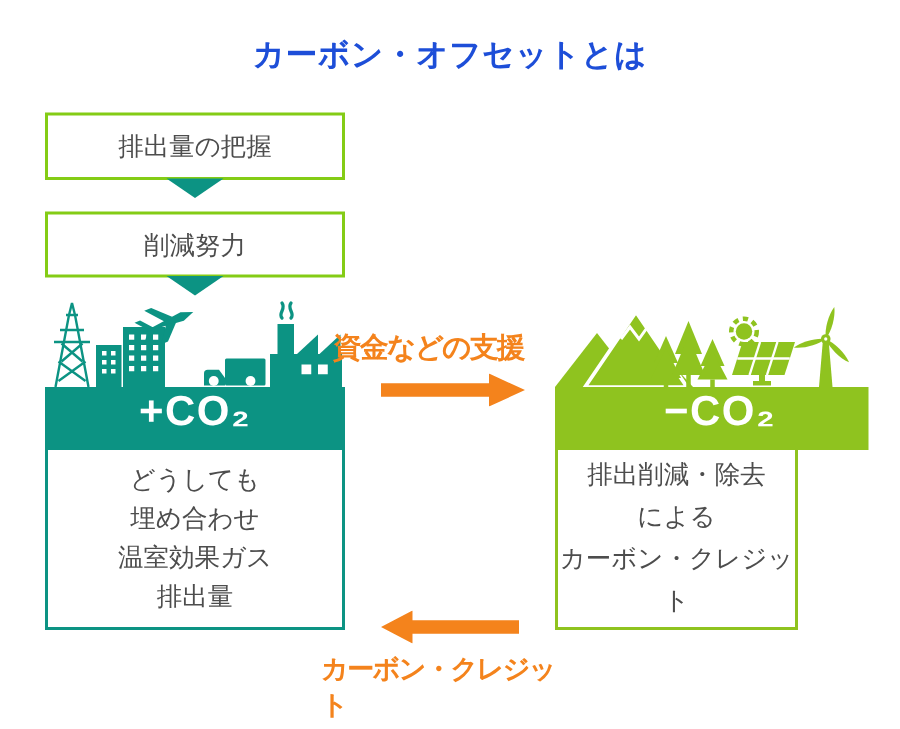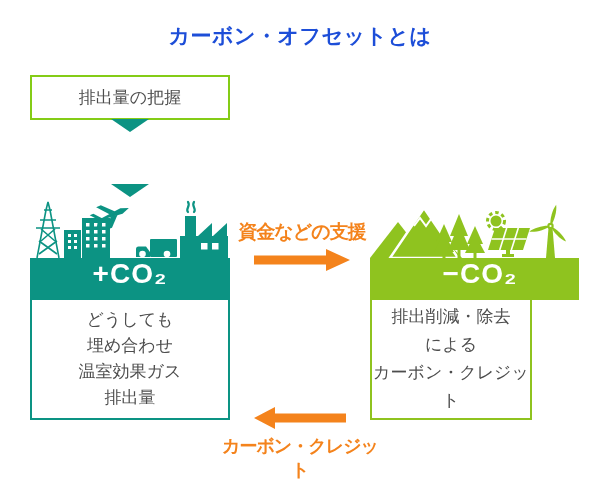--- a/index.html
+++ b/index.html
@@ -21,41 +21,44 @@
   .illu.right{left:370px;}
   .banner{position:absolute;top:258px;height:42px;display:flex;align-items:flex-start;justify-content:center;
           color:#fff;font-size:28px;font-weight:bold;letter-spacing:1px;}
   .banner.teal{left:30px;width:200px;background:#0c9383;}
   .banner.green{left:370px;width:198px;background:#8fc31f;padding-left:11px;}
   .body-box{position:absolute;top:300px;height:120px;background:#fff;box-sizing:border-box;
             display:flex;align-items:center;justify-content:center;text-align:center;
             font-size:17px;color:#4d4d4d;white-space:pre-line;}
   .body-box.teal{left:30px;width:200px;border:2px solid #0c9383;border-top:none;line-height:26px;}
   .body-box.green{left:370px;width:162px;border:2px solid #8fc31f;border-top:none;line-height:28px;}
-  .olabel{position:absolute;text-align:center;font-weight:bold;color:#f4831c;letter-spacing:-1px;}
+  .olabel{position:absolute;text-align:left;font-weight:bold;color:#f4831c;letter-spacing:-1px;}
   .olabel.top{left:222px;top:219px;width:160px;font-size:19px;}
   .olabel.bottom{left:214px;top:434px;width:172px;font-size:18px;}
   .arrow{position:absolute;}
   .arrow.right{left:254px;top:249px;}
   .arrow.left{left:254px;top:407px;}
   .offset-circle{position:absolute;left:235px;top:282px;width:118px;height:118px;border-radius:50%;
                  background:#f4831c;display:flex;align-items:center;justify-content:center;text-align:center;
                  color:#fff;font-size:17.5px;font-weight:bold;line-height:25px;white-space:pre-line;letter-spacing:-1px;}
 </style>
 </head>
 <body>
 
 <div class="canvas">
 
   <div class="title">カーボン・オフセットとは</div>
 
   <div class="flow-box s1">
     <span>排出量の把握</span>
   </div>
   <div class="tri t1"></div>
+  <div class="flow-box s2">
+    <span>削減努力</span>
+  </div>
   <div class="tri t2"></div>
 
   <svg class="illu left" width="200" height="62" viewBox="0 0 200 62">
     <g stroke="#0c9383" stroke-width="1.6" fill="none">
       <path d="M7,62 L16,14 M29,62 L20,14 M16,14 L18,6 L20,14 M14,14 H22"></path>
       <path d="M10,24 H26 M6,32 H30"></path>
       <path d="M11,33 L25,45 M25,33 L11,45 M9,45 L27,58 M27,45 L9,58"></path>
     </g>
     <g>
       <rect x="34" y="34" width="17" height="28" fill="#0c9383"></rect>

